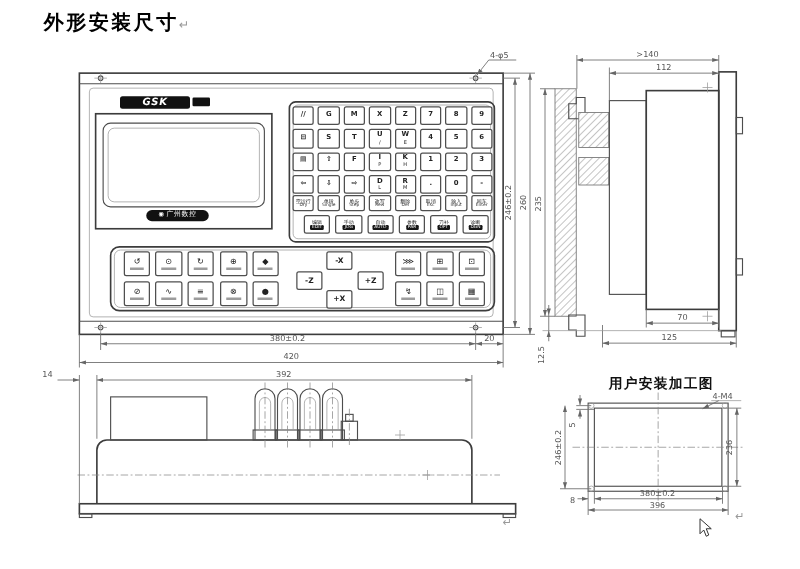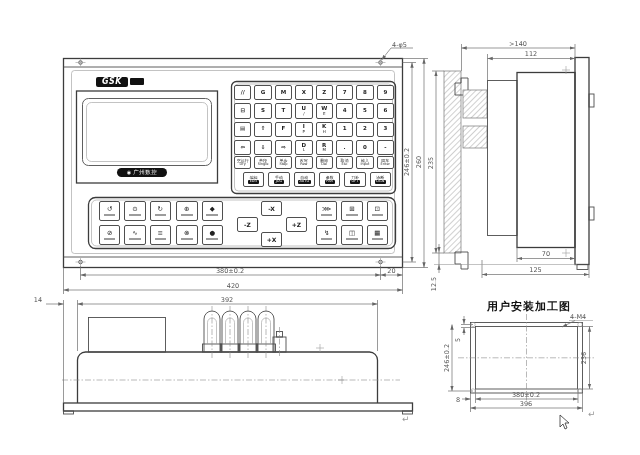--- a/index.html
+++ b/index.html
@@ -13,21 +13,21 @@
   .cl{fill:none;stroke:#8a8a8a;stroke-width:0.6;stroke-dasharray:6 2 1.5 2;}
   .hatch{fill:url(#hat);stroke:#777;stroke-width:0.7;}
   text.d{font-family:"DejaVu Sans",sans-serif;font-size:6.5px;fill:#555;}
   .abs{position:absolute;}
   #page-title{left:35px;top:8px;font-size:16px;font-weight:bold;color:#000;letter-spacing:2px;}
   .retmark{color:#999;font-size:10px;font-weight:normal;}
   .retfloat{position:absolute;color:#999;font-size:9px;}
   
   #gsk-badge{left:96px;top:77px;height:10px;display:flex;align-items:flex-start;}
   #gsk-badge .main{background:#111;color:#fff;font-style:italic;font-weight:bold;font-size:8px;
-    line-height:10px;padding:0 6px;border-radius:2px;letter-spacing:0.5px;}
+    line-height:10px;padding:0 18px;border-radius:2px;letter-spacing:0.5px;}
   #gsk-badge .subbox{background:#111;width:14px;height:7px;margin-left:2px;margin-top:1px;border-radius:1px;}
   #maker-badge{left:117px;top:168px;width:50px;height:9px;background:#111;border-radius:4.5px;
     color:#fff;display:flex;align-items:center;justify-content:center;gap:2px;}
   #maker-badge .ic{font-size:5px;line-height:1;}
   #maker-badge .tx{font-size:5.5px;line-height:1;letter-spacing:0.5px;}
   
   #kp{left:234px;top:85px;width:160px;height:70px;display:grid;
       grid-template-columns:repeat(8,1fr);grid-template-rows:repeat(4,1fr);gap:3px;}
   .kkey{border:0.8px solid #4f4f4f;border-radius:2px;background:#fff;display:flex;align-items:center;
         justify-content:center;font-size:5.5px;font-weight:bold;color:#222;line-height:1;text-align:center;}
@@ -55,20 +55,21 @@
   .dirkey{position:absolute;width:19px;height:13px;border:0.8px solid #4f4f4f;border-radius:2px;background:#fff;
           display:flex;align-items:center;justify-content:center;font-size:6px;font-weight:bold;color:#222;}
   #install-title{left:487px;top:299px;font-size:11px;font-weight:bold;color:#111;letter-spacing:1px;}
   .wm{left:451px;top:414px;font-size:21px;letter-spacing:0.5px;}
 </style>
 </head>
 <body>
 
 <div id="canvas">
 
+  <div class="abs" id="page-title"><span>外形安装尺寸</span><span class="retmark">↵</span></div>
 
   <svg id="lines" viewBox="0 0 640 455">
     <defs>
       <pattern id="hat" width="4" height="4" patternUnits="userSpaceOnUse" patternTransform="rotate(45)">
         <rect width="4" height="4" fill="#ffffff"></rect>
         <line x1="0" y1="0" x2="0" y2="4" stroke="#8a8a8a" stroke-width="0.8"></line>
       </pattern>
       <marker id="ar" viewBox="0 0 8 6" refX="7.5" refY="3" markerWidth="8" markerHeight="6" orient="auto-start-reverse">
         <path d="M0,0.6 L7.5,3 L0,5.4 Z" fill="#666"></path>
       </marker>

